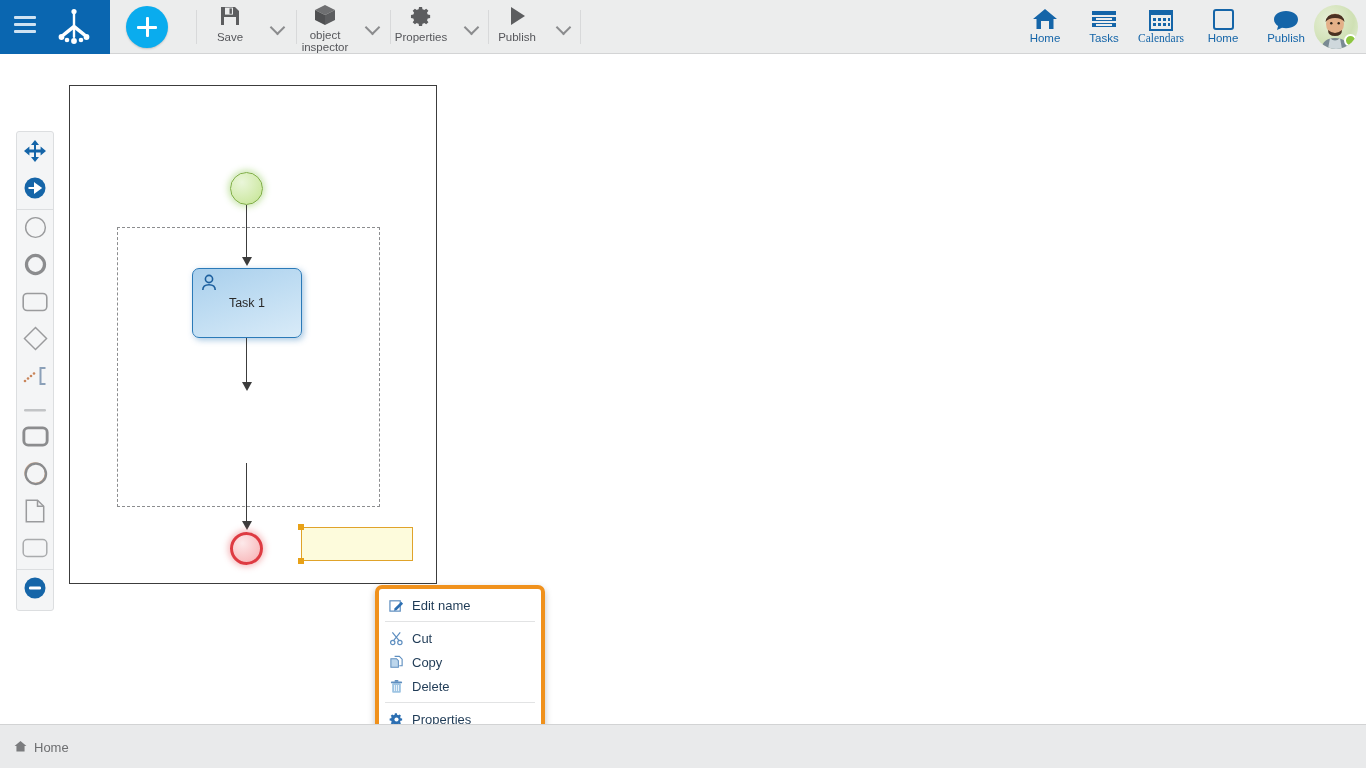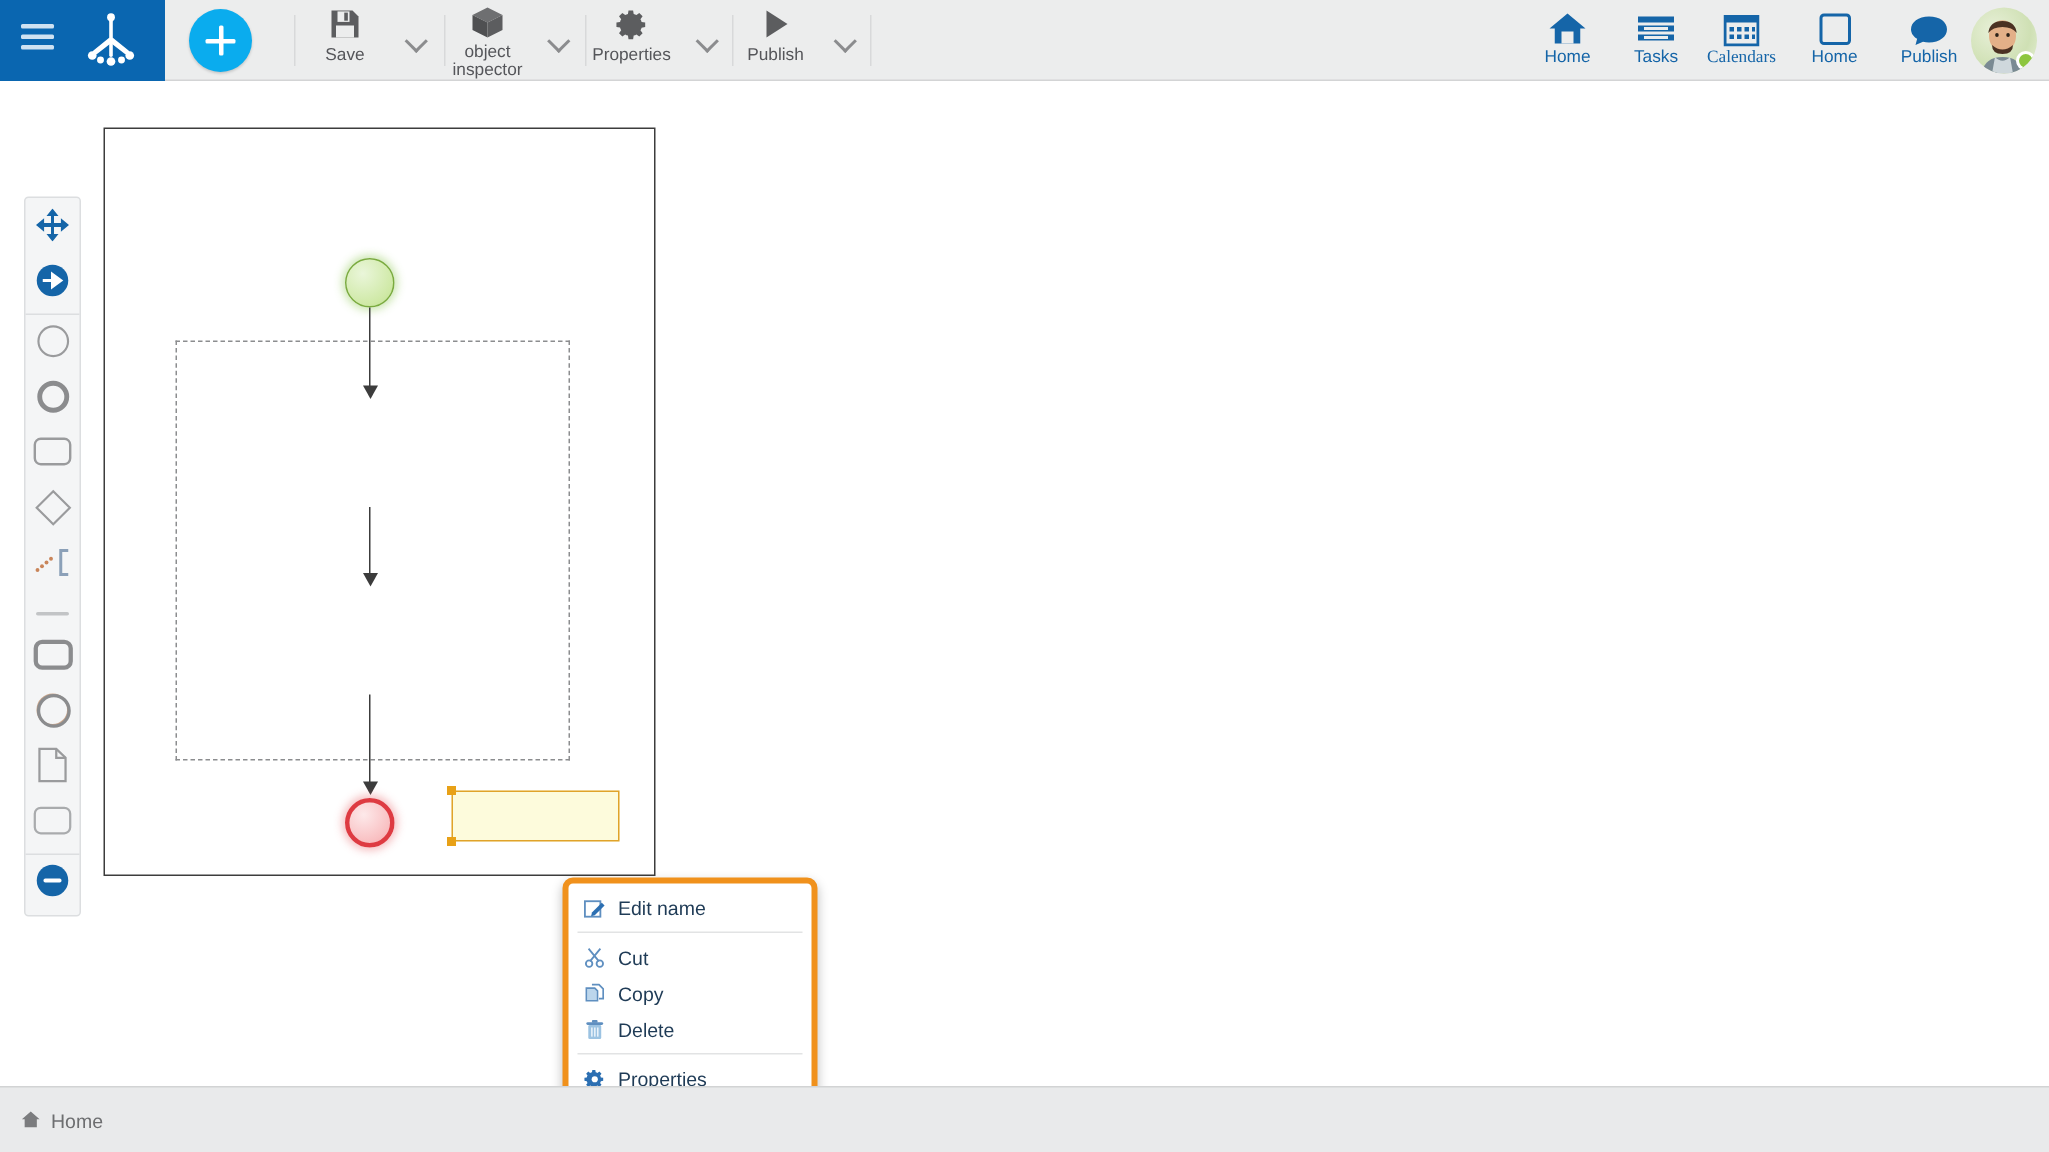--- a/index.html
+++ b/index.html
@@ -363,20 +363,29 @@
     <div class="grp">
     </div>
 
     <div class="startev"></div>
 
     <div class="arrow-line" style="left:245.6px; top:151px; height:54px;"></div>
     <div class="arrow-head" style="left:241.5px; top:203px;"></div>
 
     <div class="subproc"></div>
 
+    <div class="task" style="left:192px; top:214px;">
+      <span class="usr">
+        <svg width="20" height="20" viewBox="0 0 20 20">
+          <circle cx="10" cy="6" r="3.6" fill="none" stroke="#1c5f9e" stroke-width="1.6"></circle>
+          <path d="M3.8 17 q0-5.2 6.2-5.2 q6.2 0 6.2 5.2" fill="none" stroke="#1c5f9e" stroke-width="1.6"></path>
+        </svg>
+      </span>
+      <span class="tlbl">Task 1</span>
+    </div>
 
     <div class="arrow-line" style="left:245.6px; top:284px; height:46px;"></div>
     <div class="arrow-head" style="left:241.5px; top:328px;"></div>
 
 
     <div class="arrow-line" style="left:245.6px; top:409px; height:60px;"></div>
     <div class="arrow-head" style="left:241.5px; top:467px;"></div>
 
     <div class="endev"></div>
 

